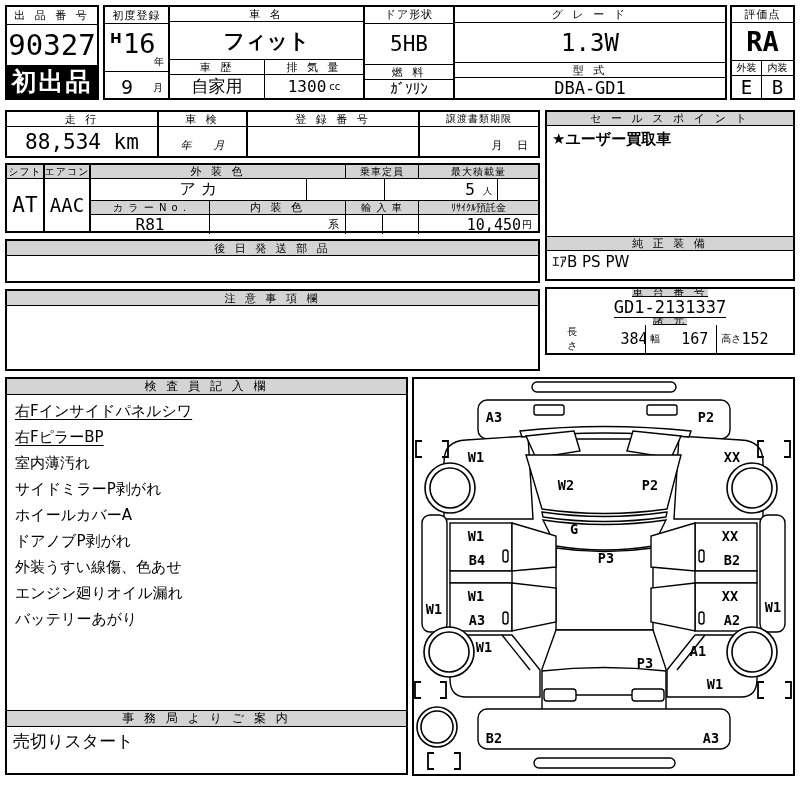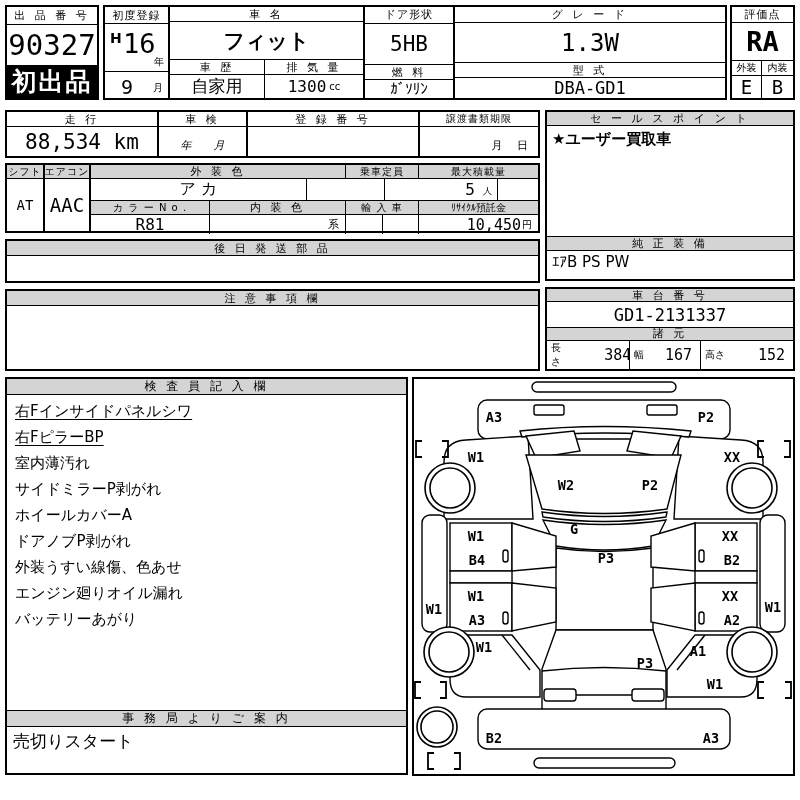--- a/index.html
+++ b/index.html
@@ -120,21 +120,21 @@
     </div>
     <div class="col" style="flex:1;">
       <div class="hdr bb1" style="height:14px;font-size:10px;letter-spacing:1px;">譲渡書類期限</div>
       <div style="flex:1;display:flex;align-items:flex-end;justify-content:flex-end;font-size:11px;padding:0 10px 3px 0;">月　 日</div>
     </div>
   </div>
 
   <div class="abs b2 row" style="left:5px;top:163px;width:535px;height:70px;">
     <div class="col br2" style="width:41px;">
       <div class="hdr gray bb1" style="height:13px;font-size:10px;letter-spacing:1px;">シフト</div>
-      <div class="val mono" style="flex:1;font-size:14px;">AT</div>
+      <div class="val mono" style="flex:1;font-size:21px;">AT</div>
     </div>
     <div class="col br2" style="width:46px;">
       <div class="hdr gray bb1" style="height:13px;font-size:10px;letter-spacing:1px;">エアコン</div>
       <div class="val mono" style="flex:1;font-size:19px;">AAC</div>
     </div>
     <div class="col" style="flex:1;">
 
       <div class="row bb1" style="height:13px;">
         <div class="hdr gray br1 cell" style="width:255px;">外 装 色</div>
         <div class="hdr gray br1 cell" style="width:73px;letter-spacing:1px;font-size:10px;">乗車定員</div>
@@ -185,21 +185,21 @@
     <div style="flex:1;"></div>
   </div>
 
   <div class="abs b2 col" style="left:545px;top:110px;width:250px;height:171px;">
     <div class="hdr gray bb1" style="height:13px;">セ ー ル ス ポ イ ン ト</div>
     <div style="flex:1;padding:4px 5px;font-size:15px;font-weight:bold;">★ユーザー買取車</div>
     <div class="hdr gray bb1 bt1" style="height:13px;">純 正 装 備</div>
     <div style="height:24px;padding:2px 5px;font-size:15px;">ｴｱB PS PW</div>
   </div>
 
-  <div class="abs b2 col" style="left:545px;top:287px;width:250px;height:84px;">
+  <div class="abs b2 col" style="left:545px;top:287px;width:250px;height:68px;align-items:center;">
     <div class="hdr gray bb1" style="height:13px;">車 台 番 号</div>
     <div class="val mono bb1" style="height:26px;font-size:17px;">GD1-2131337</div>
     <div class="hdr gray bb1" style="height:13px;">諸 元</div>
     <div class="row" style="flex:1;">
       <div class="row br1 cell" style="width:83px;align-items:center;padding:0 4px;justify-content:space-between;">
         <span style="font-size:10px;">長さ</span>
         <span class="mono" style="font-size:15px;padding-right:8px;margin-left:43px;">384</span>
       </div>
       <div class="row br1 cell" style="width:71px;align-items:center;padding:0 4px;justify-content:space-between;">
         <span style="font-size:10px;">幅</span>

